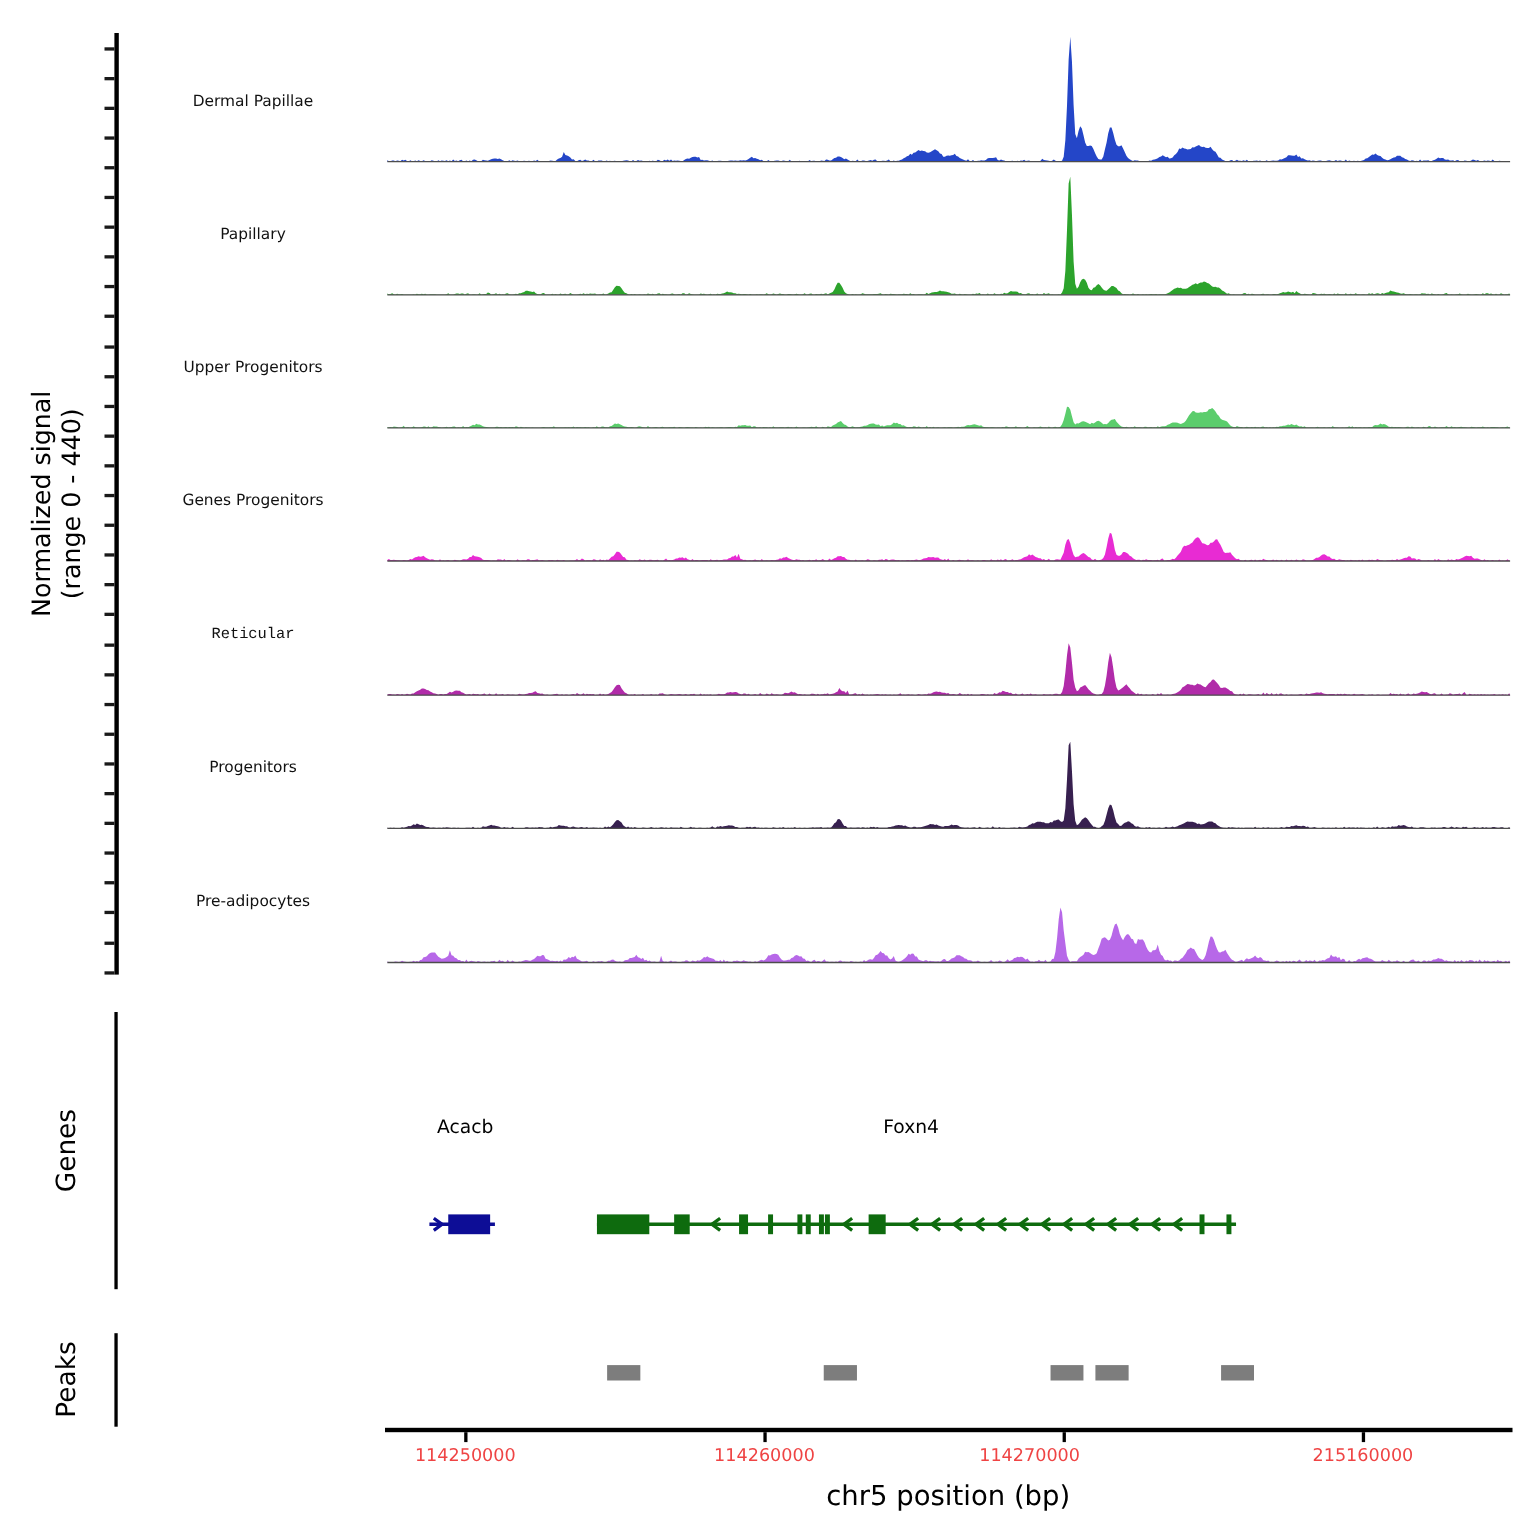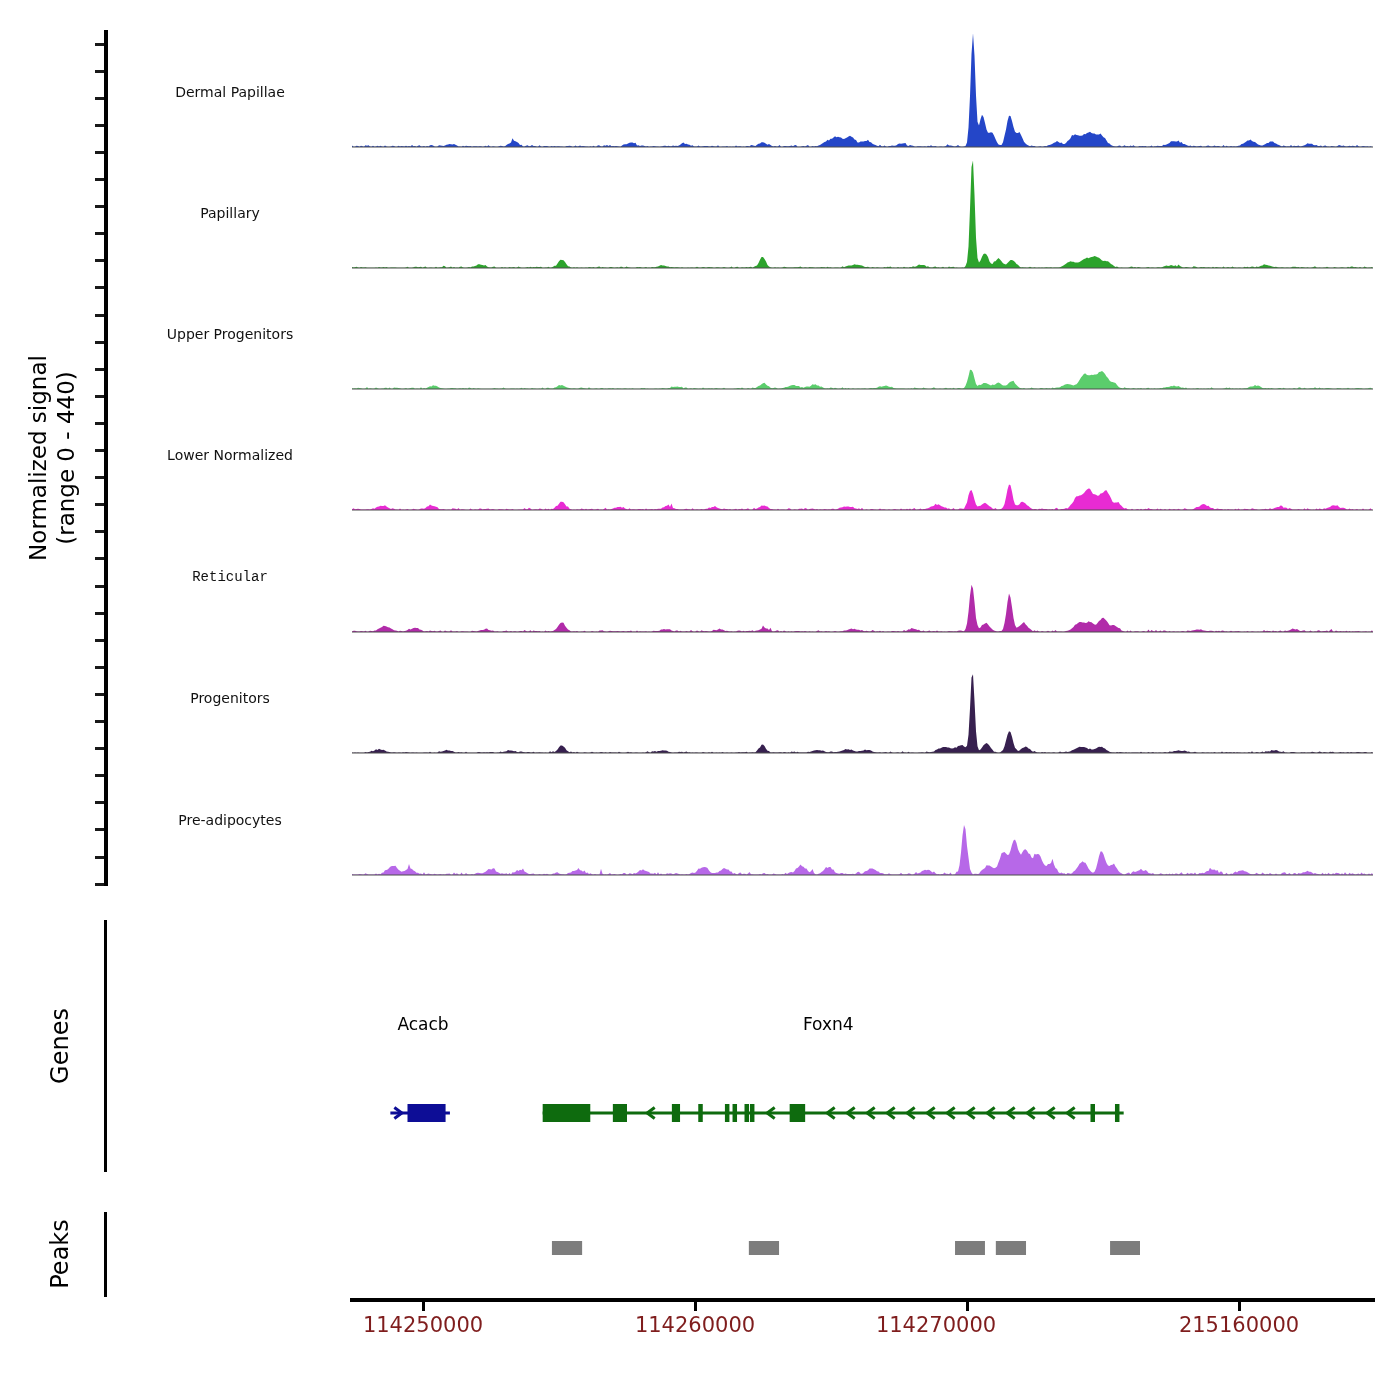--- a/index.html
+++ b/index.html
@@ -8,21 +8,21 @@
   .track-label{position:absolute;left:112px;width:236px;height:28px;text-align:center;
                font-size:14px;color:#111;line-height:28px;white-space:nowrap;}
   .rot-label{position:absolute;transform:translate(-50%,-50%) rotate(-90deg);
              text-align:center;white-space:nowrap;color:#000;}
   .ylab{font-size:23px;line-height:28px;}
   .seclab{font-size:24px;}
   .vbar{position:absolute;background:#000;}
   .ytick{position:absolute;background:#1a1a1a;width:9px;height:3px;}
   .xaxis-line{position:absolute;background:#000;}
   .xtick{position:absolute;background:#000;width:3px;height:9px;}
-  .xtick-label{position:absolute;width:170px;text-align:center;font-size:21px;color:#7f1d1d;}
+  .xtick-label{position:absolute;width:170px;text-align:center;font-size:16px;color:#ef4444;}
   .xlabel{position:absolute;width:400px;text-align:center;font-size:25px;color:#000;}
   svg{position:absolute;display:block;}
 </style>
 </head>
 <body>
 
 <div class="figure">
 
   <div class="rot-label ylab" style="left:52px;top:458px;">
     <div>Normalized signal</div>
@@ -74,21 +74,21 @@
       <div class="track-label" style="top: 199px;">Papillary</div>
       <svg width="1021" height="116" style="left: 352px; top: 154px;">
         <polygon points="0.0,114.0 0.0,112.9 1.5,113.4 3.0,113.3 4.5,112.7 6.0,113.5 7.5,113.8 9.0,113.0 10.5,113.4 12.0,113.5 13.5,113.3 15.0,113.8 16.5,113.8 18.0,113.8 19.5,113.7 21.0,113.7 22.5,113.8 24.0,113.4 25.5,113.8 27.0,113.1 28.5,113.4 30.0,113.5 31.5,113.0 33.0,113.4 34.5,113.0 36.0,113.8 37.5,113.7 39.0,113.6 40.5,113.4 42.0,113.5 43.5,113.5 45.0,113.8 46.5,113.8 48.0,113.7 49.5,113.8 51.0,113.8 52.5,113.7 54.0,113.5 55.5,112.7 57.0,113.7 58.5,113.7 60.0,113.7 61.5,113.2 63.0,112.8 64.5,112.8 66.0,113.2 67.5,112.9 69.0,112.8 70.5,113.8 72.0,113.0 73.5,112.6 75.0,113.7 76.5,113.7 78.0,113.6 79.5,113.6 81.0,113.8 82.5,113.8 84.0,112.7 85.5,113.7 87.0,113.4 88.5,113.2 90.0,113.3 91.5,111.8 93.0,112.3 94.5,113.8 96.0,113.6 97.5,113.2 99.0,112.6 100.5,113.7 102.0,113.0 103.5,113.8 105.0,113.6 106.5,113.8 108.0,112.8 109.5,112.5 111.0,113.4 112.5,113.8 114.0,113.7 115.5,113.4 117.0,113.0 118.5,113.5 120.0,112.6 121.5,112.6 123.0,111.9 124.5,111.5 126.0,110.3 127.5,110.3 129.0,110.7 130.5,111.0 132.0,111.5 133.5,111.0 135.0,112.6 136.5,113.3 138.0,113.6 139.5,113.6 141.0,112.7 142.5,112.4 144.0,113.8 145.5,113.8 147.0,113.7 148.5,113.8 150.0,113.0 151.5,113.7 153.0,113.2 154.5,113.7 156.0,113.7 157.5,112.9 159.0,113.4 160.5,113.3 162.0,113.1 163.5,113.7 165.0,113.6 166.5,112.4 168.0,113.3 169.5,113.7 171.0,113.7 172.5,113.8 174.0,113.6 175.5,113.1 177.0,113.5 178.5,112.7 180.0,113.4 181.5,113.0 183.0,113.2 184.5,112.8 186.0,113.1 187.5,113.1 189.0,112.8 190.5,113.7 192.0,113.7 193.5,113.6 195.0,113.6 196.5,112.8 198.0,113.7 199.5,113.6 201.0,112.8 202.5,111.8 204.0,111.7 205.5,109.5 207.0,107.2 208.5,105.7 210.0,105.9 211.5,106.2 213.0,108.0 214.5,110.3 216.0,112.2 217.5,112.6 219.0,113.4 220.5,113.7 222.0,113.3 223.5,113.7 225.0,113.3 226.5,113.8 228.0,113.8 229.5,113.4 231.0,113.8 232.5,113.8 234.0,113.5 235.5,113.7 237.0,112.9 238.5,113.3 240.0,113.5 241.5,113.1 243.0,113.8 244.5,113.5 246.0,112.8 247.5,112.6 249.0,113.7 250.5,113.0 252.0,113.6 253.5,113.6 255.0,113.7 256.5,113.7 258.0,113.0 259.5,112.9 261.0,113.6 262.5,113.8 264.0,113.5 265.5,113.2 267.0,113.8 268.5,112.7 270.0,112.7 271.5,113.7 273.0,113.5 274.5,112.5 276.0,113.3 277.5,113.6 279.0,113.8 280.5,113.7 282.0,113.8 283.5,113.8 285.0,112.9 286.5,113.2 288.0,113.1 289.5,113.5 291.0,113.7 292.5,113.6 294.0,113.1 295.5,113.8 297.0,113.5 298.5,113.8 300.0,113.1 301.5,113.2 303.0,113.3 304.5,112.8 306.0,112.5 307.5,111.8 309.0,111.1 310.5,111.6 312.0,111.6 313.5,111.9 315.0,112.6 316.5,112.5 318.0,113.3 319.5,113.1 321.0,113.3 322.5,113.5 324.0,113.2 325.5,113.3 327.0,113.6 328.5,113.7 330.0,113.2 331.5,113.7 333.0,113.7 334.5,113.7 336.0,113.5 337.5,113.7 339.0,113.6 340.5,113.5 342.0,113.8 343.5,113.4 345.0,112.7 346.5,113.5 348.0,113.8 349.5,113.6 351.0,112.9 352.5,113.3 354.0,113.8 355.5,113.3 357.0,112.9 358.5,113.2 360.0,113.3 361.5,113.7 363.0,113.7 364.5,113.3 366.0,113.3 367.5,113.6 369.0,113.8 370.5,113.6 372.0,113.1 373.5,113.6 375.0,113.8 376.5,113.8 378.0,113.4 379.5,112.6 381.0,113.7 382.5,113.8 384.0,113.0 385.5,112.8 387.0,113.7 388.5,113.7 390.0,113.3 391.5,113.6 393.0,113.6 394.5,113.1 396.0,113.5 397.5,113.1 399.0,112.7 400.5,113.8 402.0,112.8 403.5,112.1 405.0,111.5 406.5,109.1 408.0,105.8 409.5,103.0 411.0,103.0 412.5,105.1 414.0,107.5 415.5,111.0 417.0,112.5 418.5,113.2 420.0,113.7 421.5,113.7 423.0,113.3 424.5,113.8 426.0,113.4 427.5,113.8 429.0,113.7 430.5,113.6 432.0,112.7 433.5,113.1 435.0,113.5 436.5,113.6 438.0,113.6 439.5,113.5 441.0,113.4 442.5,113.2 444.0,113.2 445.5,113.3 447.0,113.0 448.5,112.5 450.0,113.5 451.5,113.8 453.0,113.2 454.5,113.4 456.0,113.8 457.5,113.0 459.0,113.3 460.5,113.3 462.0,113.4 463.5,113.8 465.0,113.4 466.5,113.6 468.0,113.6 469.5,113.0 471.0,113.3 472.5,113.3 474.0,113.8 475.5,112.7 477.0,113.6 478.5,113.3 480.0,113.8 481.5,113.8 483.0,113.5 484.5,113.4 486.0,113.5 487.5,113.8 489.0,113.4 490.5,112.2 492.0,113.2 493.5,112.5 495.0,111.9 496.5,111.6 498.0,111.4 499.5,111.4 501.0,111.0 502.5,110.2 504.0,110.7 505.5,110.8 507.0,111.0 508.5,111.3 510.0,111.6 511.5,112.2 513.0,113.1 514.5,113.0 516.0,112.8 517.5,113.5 519.0,113.7 520.5,113.0 522.0,113.6 523.5,113.7 525.0,113.3 526.5,113.5 528.0,113.7 529.5,113.8 531.0,113.7 532.5,113.0 534.0,113.6 535.5,112.8 537.0,113.1 538.5,112.4 540.0,113.7 541.5,113.6 543.0,113.8 544.5,113.8 546.0,112.9 547.5,113.8 549.0,113.4 550.5,113.7 552.0,112.7 553.5,113.6 555.0,113.4 556.5,113.7 558.0,113.0 559.5,113.3 561.0,112.2 562.5,112.8 564.0,112.5 565.5,111.5 567.0,110.5 568.5,111.1 570.0,111.0 571.5,111.0 573.0,111.2 574.5,112.7 576.0,112.3 577.5,113.2 579.0,113.4 580.5,113.5 582.0,112.8 583.5,112.5 585.0,113.4 586.5,113.2 588.0,113.7 589.5,113.6 591.0,112.8 592.5,113.7 594.0,113.4 595.5,113.8 597.0,112.4 598.5,113.2 600.0,113.0 601.5,112.7 603.0,113.8 604.5,113.4 606.0,113.7 607.5,113.7 609.0,113.7 610.5,113.6 612.0,113.7 613.5,111.9 615.0,108.1 616.5,92.4 618.0,55.0 619.5,12.9 621.0,6.6 622.5,41.1 624.0,83.8 625.5,103.9 627.0,108.4 628.5,106.6 630.0,102.7 631.5,100.0 633.0,99.5 634.5,100.4 636.0,103.0 637.5,107.5 639.0,109.5 640.5,109.9 642.0,107.6 643.5,107.2 645.0,105.4 646.5,104.1 648.0,105.4 649.5,107.3 651.0,109.2 652.5,110.0 654.0,110.4 655.5,108.9 657.0,107.5 658.5,106.1 660.0,106.1 661.5,106.8 663.0,107.9 664.5,110.1 666.0,110.8 667.5,112.6 669.0,113.4 670.5,113.2 672.0,113.5 673.5,113.6 675.0,113.7 676.5,113.6 678.0,112.8 679.5,113.5 681.0,113.7 682.5,113.3 684.0,113.8 685.5,113.7 687.0,113.5 688.5,113.8 690.0,113.5 691.5,113.8 693.0,113.4 694.5,113.2 696.0,113.5 697.5,113.6 699.0,113.3 700.5,113.7 702.0,113.5 703.5,113.6 705.0,113.4 706.5,113.4 708.0,113.2 709.5,112.5 711.0,111.8 712.5,110.8 714.0,109.7 715.5,108.6 717.0,108.0 718.5,107.3 720.0,107.8 721.5,107.7 723.0,108.6 724.5,108.4 726.0,108.4 727.5,108.1 729.0,106.9 730.5,106.1 732.0,104.9 733.5,104.5 735.0,103.6 736.5,104.3 738.0,103.5 739.5,102.9 741.0,102.8 742.5,102.0 744.0,102.4 745.5,103.2 747.0,103.8 748.5,105.0 750.0,106.4 751.5,106.9 753.0,106.7 754.5,107.3 756.0,107.3 757.5,108.6 759.0,110.1 760.5,110.7 762.0,112.0 763.5,113.1 765.0,112.6 766.5,113.6 768.0,113.7 769.5,113.5 771.0,113.8 772.5,113.7 774.0,113.8 775.5,113.8 777.0,113.5 778.5,112.7 780.0,112.4 781.5,113.4 783.0,113.1 784.5,113.8 786.0,113.1 787.5,113.2 789.0,113.7 790.5,113.8 792.0,113.7 793.5,113.8 795.0,113.2 796.5,113.0 798.0,113.7 799.5,113.6 801.0,113.5 802.5,113.8 804.0,113.8 805.5,113.2 807.0,113.2 808.5,113.5 810.0,113.2 811.5,112.6 813.0,112.1 814.5,111.5 816.0,112.0 817.5,111.7 819.0,111.1 820.5,111.4 822.0,111.9 823.5,111.2 825.0,112.6 826.5,110.6 828.0,111.9 829.5,112.7 831.0,113.5 832.5,113.5 834.0,113.1 835.5,113.3 837.0,113.5 838.5,113.7 840.0,113.8 841.5,112.3 843.0,112.6 844.5,113.0 846.0,113.8 847.5,113.5 849.0,113.0 850.5,113.2 852.0,113.1 853.5,113.6 855.0,113.6 856.5,113.2 858.0,113.5 859.5,113.8 861.0,112.8 862.5,113.7 864.0,112.9 865.5,113.3 867.0,113.4 868.5,113.6 870.0,113.8 871.5,112.5 873.0,113.8 874.5,113.5 876.0,113.0 877.5,113.5 879.0,113.5 880.5,112.6 882.0,113.6 883.5,113.6 885.0,113.8 886.5,113.4 888.0,113.4 889.5,113.7 891.0,113.8 892.5,112.7 894.0,113.2 895.5,112.7 897.0,113.5 898.5,113.0 900.0,112.6 901.5,112.8 903.0,113.5 904.5,112.4 906.0,113.1 907.5,112.4 909.0,111.8 910.5,111.6 912.0,110.2 913.5,110.8 915.0,111.1 916.5,111.4 918.0,111.8 919.5,112.2 921.0,112.8 922.5,113.0 924.0,112.7 925.5,113.2 927.0,113.5 928.5,113.6 930.0,113.3 931.5,113.5 933.0,113.7 934.5,113.4 936.0,113.4 937.5,113.7 939.0,113.4 940.5,112.7 942.0,112.8 943.5,112.8 945.0,113.3 946.5,113.1 948.0,113.7 949.5,112.9 951.0,113.2 952.5,113.4 954.0,113.7 955.5,113.3 957.0,113.7 958.5,113.8 960.0,113.5 961.5,112.9 963.0,112.3 964.5,113.5 966.0,113.7 967.5,113.6 969.0,113.8 970.5,113.7 972.0,113.5 973.5,113.5 975.0,112.8 976.5,113.6 978.0,113.8 979.5,113.8 981.0,113.7 982.5,113.1 984.0,113.6 985.5,113.8 987.0,113.7 988.5,113.4 990.0,113.3 991.5,113.4 993.0,113.7 994.5,113.7 996.0,112.7 997.5,113.5 999.0,112.6 1000.5,112.5 1002.0,113.3 1003.5,112.9 1005.0,113.5 1006.5,113.8 1008.0,113.1 1009.5,113.8 1011.0,113.8 1012.5,112.5 1014.0,113.2 1015.5,113.8 1017.0,113.6 1018.5,113.5 1020.0,112.9 1021.0,114.0" fill="#2CA32C" stroke="none"></polygon>
         <line x1="0" y1="114" x2="1021" y2="114" stroke="#4d4d4d" stroke-width="1.2"></line>
       </svg>
       <div class="track-label" style="top: 320px;">Upper Progenitors</div>
       <svg width="1021" height="116" style="left: 352px; top: 275px;">
         <polygon points="0.0,114.0 0.0,113.3 1.5,113.6 3.0,113.2 4.5,113.6 6.0,112.7 7.5,113.0 9.0,113.2 10.5,113.8 12.0,113.7 13.5,113.5 15.0,112.1 16.5,113.8 18.0,113.3 19.5,113.4 21.0,113.8 22.5,113.6 24.0,112.6 25.5,113.3 27.0,113.7 28.5,113.7 30.0,113.6 31.5,113.5 33.0,112.8 34.5,112.8 36.0,113.7 37.5,112.6 39.0,113.8 40.5,113.7 42.0,112.6 43.5,112.8 45.0,112.7 46.5,113.1 48.0,113.3 49.5,113.8 51.0,113.7 52.5,113.5 54.0,112.9 55.5,113.7 57.0,113.5 58.5,113.1 60.0,112.7 61.5,112.8 63.0,113.8 64.5,113.5 66.0,113.6 67.5,113.7 69.0,112.3 70.5,113.7 72.0,113.1 73.5,113.5 75.0,112.8 76.5,112.1 78.0,111.2 79.5,111.6 81.0,110.2 82.5,110.8 84.0,110.8 85.5,111.6 87.0,112.5 88.5,113.0 90.0,113.2 91.5,113.5 93.0,113.7 94.5,113.7 96.0,113.6 97.5,113.6 99.0,113.0 100.5,113.0 102.0,113.3 103.5,113.2 105.0,113.7 106.5,113.5 108.0,113.2 109.5,113.6 111.0,113.1 112.5,113.5 114.0,113.2 115.5,113.7 117.0,112.6 118.5,113.0 120.0,113.8 121.5,113.0 123.0,113.5 124.5,113.8 126.0,113.3 127.5,113.6 129.0,113.7 130.5,113.8 132.0,113.7 133.5,113.8 135.0,113.8 136.5,113.8 138.0,113.8 139.5,113.8 141.0,113.5 142.5,113.1 144.0,113.6 145.5,113.6 147.0,113.7 148.5,113.5 150.0,113.5 151.5,112.6 153.0,113.6 154.5,113.7 156.0,113.7 157.5,113.7 159.0,113.6 160.5,113.6 162.0,113.4 163.5,113.7 165.0,113.4 166.5,113.7 168.0,113.4 169.5,112.8 171.0,113.8 172.5,113.1 174.0,113.4 175.5,113.4 177.0,113.7 178.5,113.7 180.0,113.1 181.5,113.6 183.0,113.5 184.5,113.8 186.0,113.8 187.5,113.4 189.0,113.7 190.5,112.4 192.0,113.7 193.5,113.8 195.0,112.7 196.5,112.7 198.0,113.5 199.5,113.5 201.0,113.6 202.5,112.4 204.0,112.3 205.5,111.2 207.0,109.9 208.5,110.5 210.0,110.0 211.5,110.7 213.0,111.4 214.5,112.2 216.0,112.8 217.5,113.0 219.0,113.4 220.5,113.5 222.0,113.2 223.5,113.5 225.0,113.8 226.5,113.6 228.0,112.8 229.5,112.4 231.0,113.0 232.5,113.3 234.0,113.6 235.5,113.8 237.0,112.3 238.5,113.4 240.0,113.8 241.5,113.7 243.0,113.4 244.5,113.2 246.0,113.7 247.5,113.8 249.0,113.1 250.5,113.0 252.0,113.7 253.5,113.6 255.0,113.7 256.5,113.3 258.0,113.3 259.5,113.4 261.0,113.0 262.5,113.8 264.0,113.8 265.5,113.2 267.0,113.4 268.5,113.6 270.0,113.8 271.5,113.4 273.0,113.2 274.5,113.4 276.0,113.7 277.5,113.6 279.0,113.8 280.5,113.2 282.0,113.7 283.5,113.8 285.0,113.7 286.5,113.8 288.0,113.7 289.5,112.9 291.0,113.3 292.5,113.0 294.0,113.8 295.5,113.4 297.0,113.7 298.5,113.8 300.0,113.7 301.5,113.7 303.0,113.5 304.5,113.5 306.0,113.8 307.5,113.6 309.0,113.4 310.5,113.1 312.0,113.2 313.5,113.4 315.0,113.6 316.5,113.0 318.0,113.1 319.5,111.5 321.0,112.0 322.5,111.7 324.0,111.7 325.5,111.4 327.0,112.1 328.5,112.1 330.0,111.8 331.5,113.4 333.0,112.5 334.5,112.5 336.0,113.7 337.5,113.6 339.0,113.3 340.5,113.8 342.0,113.1 343.5,113.3 345.0,113.5 346.5,113.8 348.0,113.4 349.5,113.8 351.0,112.4 352.5,113.6 354.0,113.6 355.5,113.6 357.0,113.3 358.5,113.5 360.0,113.3 361.5,113.8 363.0,113.3 364.5,113.0 366.0,113.6 367.5,113.4 369.0,113.8 370.5,113.6 372.0,112.7 373.5,113.7 375.0,113.8 376.5,113.8 378.0,113.7 379.5,113.7 381.0,113.8 382.5,113.6 384.0,113.5 385.5,112.9 387.0,113.1 388.5,113.5 390.0,112.4 391.5,113.6 393.0,113.8 394.5,113.8 396.0,112.9 397.5,113.6 399.0,113.8 400.5,112.6 402.0,113.0 403.5,113.1 405.0,111.9 406.5,111.1 408.0,110.4 409.5,109.2 411.0,108.3 412.5,107.8 414.0,109.5 415.5,110.8 417.0,111.3 418.5,112.8 420.0,113.3 421.5,113.1 423.0,112.5 424.5,113.1 426.0,113.7 427.5,113.4 429.0,113.5 430.5,112.9 432.0,112.8 433.5,112.0 435.0,112.1 436.5,111.6 438.0,110.7 439.5,110.3 441.0,110.1 442.5,110.1 444.0,110.9 445.5,111.1 447.0,110.9 448.5,112.4 450.0,111.9 451.5,112.8 453.0,112.0 454.5,111.5 456.0,111.5 457.5,111.7 459.0,110.7 460.5,109.2 462.0,109.8 463.5,109.3 465.0,110.5 466.5,110.5 468.0,111.8 469.5,111.6 471.0,112.5 472.5,113.2 474.0,113.4 475.5,113.2 477.0,113.4 478.5,112.6 480.0,112.8 481.5,113.5 483.0,112.8 484.5,113.2 486.0,113.8 487.5,113.5 489.0,113.6 490.5,112.3 492.0,113.8 493.5,113.1 495.0,113.8 496.5,113.0 498.0,113.8 499.5,113.7 501.0,113.3 502.5,113.8 504.0,113.8 505.5,113.6 507.0,113.4 508.5,113.8 510.0,113.4 511.5,113.4 513.0,113.3 514.5,113.8 516.0,113.7 517.5,113.3 519.0,112.9 520.5,113.3 522.0,113.0 523.5,112.9 525.0,112.8 526.5,111.8 528.0,111.3 529.5,111.7 531.0,111.3 532.5,110.9 534.0,110.6 535.5,111.1 537.0,111.7 538.5,112.0 540.0,111.7 541.5,113.0 543.0,113.2 544.5,113.4 546.0,113.5 547.5,113.6 549.0,113.5 550.5,113.4 552.0,113.6 553.5,113.8 555.0,113.7 556.5,113.6 558.0,113.8 559.5,113.2 561.0,113.7 562.5,112.5 564.0,113.0 565.5,113.3 567.0,113.6 568.5,113.5 570.0,113.4 571.5,112.6 573.0,113.3 574.5,113.5 576.0,113.7 577.5,113.8 579.0,113.8 580.5,113.1 582.0,112.3 583.5,113.4 585.0,113.8 586.5,113.8 588.0,113.4 589.5,113.7 591.0,113.7 592.5,113.2 594.0,112.8 595.5,113.5 597.0,113.6 598.5,113.3 600.0,113.8 601.5,112.8 603.0,113.7 604.5,113.8 606.0,113.1 607.5,113.0 609.0,113.6 610.5,113.4 612.0,112.9 613.5,110.7 615.0,106.8 616.5,101.2 618.0,94.8 619.5,94.9 621.0,97.6 622.5,103.5 624.0,108.9 625.5,110.9 627.0,109.7 628.5,109.9 630.0,109.2 631.5,108.1 633.0,108.0 634.5,108.3 636.0,109.0 637.5,109.8 639.0,110.6 640.5,109.4 642.0,109.9 643.5,109.2 645.0,108.0 646.5,107.5 648.0,108.2 649.5,109.4 651.0,110.6 652.5,110.5 654.0,110.6 655.5,109.6 657.0,107.7 658.5,106.7 660.0,106.3 661.5,105.8 663.0,108.4 664.5,110.1 666.0,111.5 667.5,112.8 669.0,113.2 670.5,113.5 672.0,112.9 673.5,113.7 675.0,113.8 676.5,113.5 678.0,113.6 679.5,112.6 681.0,113.3 682.5,113.4 684.0,113.4 685.5,113.7 687.0,113.8 688.5,112.9 690.0,113.0 691.5,113.6 693.0,113.4 694.5,113.1 696.0,113.6 697.5,113.3 699.0,113.7 700.5,112.6 702.0,113.3 703.5,112.8 705.0,112.5 706.5,112.6 708.0,112.2 709.5,111.1 711.0,110.7 712.5,109.8 714.0,109.2 715.5,109.1 717.0,109.2 718.5,109.4 720.0,109.9 721.5,110.5 723.0,109.8 724.5,109.2 726.0,107.4 727.5,104.9 729.0,102.5 730.5,100.7 732.0,98.8 733.5,98.6 735.0,99.9 736.5,100.2 738.0,100.3 739.5,99.7 741.0,99.9 742.5,99.5 744.0,99.5 745.5,99.1 747.0,97.0 748.5,96.8 750.0,96.0 751.5,97.2 753.0,99.0 754.5,101.5 756.0,103.0 757.5,105.5 759.0,106.7 760.5,107.1 762.0,107.6 763.5,108.1 765.0,110.1 766.5,111.8 768.0,112.7 769.5,113.1 771.0,113.5 772.5,112.3 774.0,113.0 775.5,113.2 777.0,113.2 778.5,113.8 780.0,113.4 781.5,112.9 783.0,113.5 784.5,113.7 786.0,113.2 787.5,113.6 789.0,112.9 790.5,113.7 792.0,113.5 793.5,113.8 795.0,113.0 796.5,112.8 798.0,113.7 799.5,113.4 801.0,113.8 802.5,113.3 804.0,113.8 805.5,113.5 807.0,113.6 808.5,113.0 810.0,113.2 811.5,112.6 813.0,112.5 814.5,112.1 816.0,112.0 817.5,111.7 819.0,110.9 820.5,111.3 822.0,110.4 823.5,111.2 825.0,111.6 826.5,111.0 828.0,112.1 829.5,112.8 831.0,112.6 832.5,113.2 834.0,112.4 835.5,113.7 837.0,113.6 838.5,113.7 840.0,113.7 841.5,113.6 843.0,113.8 844.5,113.3 846.0,112.9 847.5,113.7 849.0,113.6 850.5,113.7 852.0,113.4 853.5,113.8 855.0,113.6 856.5,113.3 858.0,113.8 859.5,112.3 861.0,113.5 862.5,113.7 864.0,113.7 865.5,113.8 867.0,113.8 868.5,113.7 870.0,113.8 871.5,113.6 873.0,113.3 874.5,112.6 876.0,113.3 877.5,112.6 879.0,113.8 880.5,113.2 882.0,113.7 883.5,113.5 885.0,113.5 886.5,113.8 888.0,113.3 889.5,113.7 891.0,113.6 892.5,113.2 894.0,113.3 895.5,113.1 897.0,111.9 898.5,111.4 900.0,111.5 901.5,111.2 903.0,110.0 904.5,111.0 906.0,110.5 907.5,110.9 909.0,111.9 910.5,112.9 912.0,113.2 913.5,113.0 915.0,113.4 916.5,113.1 918.0,113.5 919.5,113.1 921.0,113.5 922.5,113.7 924.0,113.8 925.5,113.6 927.0,112.9 928.5,112.9 930.0,113.8 931.5,112.7 933.0,113.4 934.5,113.8 936.0,113.7 937.5,113.5 939.0,113.8 940.5,113.8 942.0,113.0 943.5,113.5 945.0,113.8 946.5,112.6 948.0,112.2 949.5,113.6 951.0,113.6 952.5,112.8 954.0,113.5 955.5,113.8 957.0,113.6 958.5,113.3 960.0,113.3 961.5,113.3 963.0,112.3 964.5,113.3 966.0,113.6 967.5,112.6 969.0,113.5 970.5,113.2 972.0,113.7 973.5,113.3 975.0,113.1 976.5,112.9 978.0,113.3 979.5,113.4 981.0,113.7 982.5,113.8 984.0,113.8 985.5,112.9 987.0,113.2 988.5,113.3 990.0,113.8 991.5,113.5 993.0,113.5 994.5,113.4 996.0,112.8 997.5,113.4 999.0,113.8 1000.5,113.4 1002.0,113.8 1003.5,113.2 1005.0,113.1 1006.5,113.1 1008.0,113.3 1009.5,113.3 1011.0,113.8 1012.5,113.7 1014.0,113.5 1015.5,113.6 1017.0,113.1 1018.5,112.7 1020.0,113.6 1021.0,114.0" fill="#5BCD6C" stroke="none"></polygon>
         <line x1="0" y1="114" x2="1021" y2="114" stroke="#4d4d4d" stroke-width="1.2"></line>
       </svg>
-      <div class="track-label" style="top: 441px;">Lower Normalized</div>
+      <div class="track-label" style="top: 441px;">Genes Progenitors</div>
       <svg width="1021" height="116" style="left: 352px; top: 396px;">
         <polygon points="0.0,114.0 0.0,113.2 1.5,112.2 3.0,113.2 4.5,113.0 6.0,112.8 7.5,113.1 9.0,113.4 10.5,113.4 12.0,113.6 13.5,113.6 15.0,113.2 16.5,113.3 18.0,113.6 19.5,113.1 21.0,112.2 22.5,112.7 24.0,111.5 25.5,110.7 27.0,110.4 28.5,109.7 30.0,110.1 31.5,109.9 33.0,109.2 34.5,110.6 36.0,111.6 37.5,112.2 39.0,112.9 40.5,112.3 42.0,112.7 43.5,113.5 45.0,113.5 46.5,113.7 48.0,112.4 49.5,113.7 51.0,113.4 52.5,113.8 54.0,113.4 55.5,113.1 57.0,113.7 58.5,113.7 60.0,113.6 61.5,112.8 63.0,113.3 64.5,113.5 66.0,113.7 67.5,113.2 69.0,112.5 70.5,112.4 72.0,112.7 73.5,111.9 75.0,110.4 76.5,110.3 78.0,108.6 79.5,109.6 81.0,109.9 82.5,110.2 84.0,110.7 85.5,111.3 87.0,112.9 88.5,113.2 90.0,113.2 91.5,113.1 93.0,113.4 94.5,113.8 96.0,113.6 97.5,113.5 99.0,113.7 100.5,112.3 102.0,112.6 103.5,112.7 105.0,113.5 106.5,112.1 108.0,113.7 109.5,113.2 111.0,113.2 112.5,113.5 114.0,113.7 115.5,113.7 117.0,113.8 118.5,112.4 120.0,113.5 121.5,113.8 123.0,113.3 124.5,113.4 126.0,113.6 127.5,112.4 129.0,112.5 130.5,113.5 132.0,113.1 133.5,113.1 135.0,112.8 136.5,112.4 138.0,113.5 139.5,113.3 141.0,113.1 142.5,113.5 144.0,113.7 145.5,113.7 147.0,113.0 148.5,113.3 150.0,113.2 151.5,113.6 153.0,113.7 154.5,112.8 156.0,113.3 157.5,113.5 159.0,113.6 160.5,113.1 162.0,113.7 163.5,113.7 165.0,113.8 166.5,113.6 168.0,113.6 169.5,113.5 171.0,113.4 172.5,112.1 174.0,113.3 175.5,113.2 177.0,111.8 178.5,112.5 180.0,113.7 181.5,113.4 183.0,113.3 184.5,113.3 186.0,113.6 187.5,112.5 189.0,112.7 190.5,113.6 192.0,113.7 193.5,112.5 195.0,113.4 196.5,112.8 198.0,113.7 199.5,112.7 201.0,113.1 202.5,111.8 204.0,110.1 205.5,109.7 207.0,107.8 208.5,105.7 210.0,105.7 211.5,106.2 213.0,108.3 214.5,110.4 216.0,110.5 217.5,112.8 219.0,113.2 220.5,113.7 222.0,113.6 223.5,113.7 225.0,113.3 226.5,113.6 228.0,113.5 229.5,112.4 231.0,113.1 232.5,113.4 234.0,112.7 235.5,113.6 237.0,113.3 238.5,112.9 240.0,112.8 241.5,113.4 243.0,113.4 244.5,113.2 246.0,112.8 247.5,113.7 249.0,113.5 250.5,113.7 252.0,112.9 253.5,111.7 255.0,113.4 256.5,113.2 258.0,113.4 259.5,113.1 261.0,112.6 262.5,111.8 264.0,111.7 265.5,110.9 267.0,111.1 268.5,110.7 270.0,111.7 271.5,110.9 273.0,112.4 274.5,112.9 276.0,113.5 277.5,112.2 279.0,113.5 280.5,113.2 282.0,113.2 283.5,113.6 285.0,113.4 286.5,113.1 288.0,113.1 289.5,113.2 291.0,113.0 292.5,113.8 294.0,112.5 295.5,113.4 297.0,113.3 298.5,113.2 300.0,112.9 301.5,113.6 303.0,113.0 304.5,113.2 306.0,112.7 307.5,112.7 309.0,112.7 310.5,111.5 312.0,111.3 313.5,109.9 315.0,109.8 316.5,108.6 318.0,110.9 319.5,107.4 321.0,111.9 322.5,112.3 324.0,113.1 325.5,112.9 327.0,113.6 328.5,113.6 330.0,113.4 331.5,113.5 333.0,113.1 334.5,112.7 336.0,113.3 337.5,113.3 339.0,113.7 340.5,112.2 342.0,113.6 343.5,113.6 345.0,113.3 346.5,113.6 348.0,113.5 349.5,113.1 351.0,113.4 352.5,113.3 354.0,112.8 355.5,112.7 357.0,111.5 358.5,112.0 360.0,110.9 361.5,110.9 363.0,110.1 364.5,111.3 366.0,111.9 367.5,112.6 369.0,113.0 370.5,113.2 372.0,112.5 373.5,112.9 375.0,112.9 376.5,113.6 378.0,113.1 379.5,113.7 381.0,113.6 382.5,113.3 384.0,112.8 385.5,113.7 387.0,113.1 388.5,113.3 390.0,112.5 391.5,113.6 393.0,113.3 394.5,113.0 396.0,112.2 397.5,113.4 399.0,113.7 400.5,113.6 402.0,111.8 403.5,113.1 405.0,112.5 406.5,111.6 408.0,111.1 409.5,109.6 411.0,109.7 412.5,109.5 414.0,110.3 415.5,110.4 417.0,111.9 418.5,112.9 420.0,112.9 421.5,113.5 423.0,113.6 424.5,113.7 426.0,112.7 427.5,113.7 429.0,113.6 430.5,113.5 432.0,113.4 433.5,113.7 435.0,113.6 436.5,112.3 438.0,112.6 439.5,113.7 441.0,113.7 442.5,113.3 444.0,113.6 445.5,113.7 447.0,112.8 448.5,112.8 450.0,112.5 451.5,113.6 453.0,112.1 454.5,112.5 456.0,113.7 457.5,112.9 459.0,112.7 460.5,112.6 462.0,113.1 463.5,113.4 465.0,113.1 466.5,113.8 468.0,113.3 469.5,113.5 471.0,113.5 472.5,113.0 474.0,113.2 475.5,113.6 477.0,113.2 478.5,113.4 480.0,112.8 481.5,112.7 483.0,113.4 484.5,113.2 486.0,112.7 487.5,111.7 489.0,111.6 490.5,111.2 492.0,110.4 493.5,110.7 495.0,110.5 496.5,110.4 498.0,111.0 499.5,110.9 501.0,110.8 502.5,112.2 504.0,112.6 505.5,113.0 507.0,112.2 508.5,113.5 510.0,111.8 511.5,113.7 513.0,113.7 514.5,113.2 516.0,113.7 517.5,113.7 519.0,113.0 520.5,112.9 522.0,113.4 523.5,113.4 525.0,113.7 526.5,113.6 528.0,112.5 529.5,113.6 531.0,113.3 532.5,113.3 534.0,113.7 535.5,113.7 537.0,113.3 538.5,113.7 540.0,113.7 541.5,113.2 543.0,113.1 544.5,113.6 546.0,113.6 547.5,113.8 549.0,112.5 550.5,113.4 552.0,113.3 553.5,113.6 555.0,112.7 556.5,113.4 558.0,112.4 559.5,113.7 561.0,112.7 562.5,112.1 564.0,113.7 565.5,113.6 567.0,113.2 568.5,112.4 570.0,113.5 571.5,113.1 573.0,113.0 574.5,112.6 576.0,112.3 577.5,111.4 579.0,110.6 580.5,110.2 582.0,109.7 583.5,107.8 585.0,108.9 586.5,108.2 588.0,109.3 589.5,110.3 591.0,110.8 592.5,111.5 594.0,111.4 595.5,112.8 597.0,112.2 598.5,113.4 600.0,113.2 601.5,111.9 603.0,113.5 604.5,113.6 606.0,113.6 607.5,112.6 609.0,112.4 610.5,112.7 612.0,112.8 613.5,109.6 615.0,106.6 616.5,99.3 618.0,95.0 619.5,94.1 621.0,97.9 622.5,103.7 624.0,108.5 625.5,110.5 627.0,110.1 628.5,109.8 630.0,108.5 631.5,107.5 633.0,106.8 634.5,107.7 636.0,109.1 637.5,110.3 639.0,110.9 640.5,112.6 642.0,113.1 643.5,112.0 645.0,113.4 646.5,113.6 648.0,113.2 649.5,112.7 651.0,111.3 652.5,108.0 654.0,101.2 655.5,93.5 657.0,88.4 658.5,89.2 660.0,95.7 661.5,103.8 663.0,108.4 664.5,109.2 666.0,109.3 667.5,108.2 669.0,105.9 670.5,105.8 672.0,106.6 673.5,107.5 675.0,109.3 676.5,109.9 678.0,111.6 679.5,112.5 681.0,113.2 682.5,112.9 684.0,112.9 685.5,113.7 687.0,112.8 688.5,113.1 690.0,112.5 691.5,113.0 693.0,113.1 694.5,113.1 696.0,113.6 697.5,113.3 699.0,113.4 700.5,112.9 702.0,113.7 703.5,112.2 705.0,111.8 706.5,113.7 708.0,113.6 709.5,113.0 711.0,113.0 712.5,112.8 714.0,112.0 715.5,112.4 717.0,111.0 718.5,109.1 720.0,107.5 721.5,105.6 723.0,101.9 724.5,100.2 726.0,100.3 727.5,99.6 729.0,99.3 730.5,98.2 732.0,97.1 733.5,94.9 735.0,93.4 736.5,92.5 738.0,92.8 739.5,95.4 741.0,97.9 742.5,98.2 744.0,98.7 745.5,99.7 747.0,99.4 748.5,97.5 750.0,97.3 751.5,96.2 753.0,94.4 754.5,94.3 756.0,97.0 757.5,99.2 759.0,102.3 760.5,105.8 762.0,106.7 763.5,106.5 765.0,106.5 766.5,106.1 768.0,108.4 769.5,109.8 771.0,111.5 772.5,112.5 774.0,111.9 775.5,113.3 777.0,113.5 778.5,113.7 780.0,112.8 781.5,113.7 783.0,113.7 784.5,113.2 786.0,112.9 787.5,113.8 789.0,112.7 790.5,113.7 792.0,113.3 793.5,112.8 795.0,113.3 796.5,112.0 798.0,112.9 799.5,113.1 801.0,113.5 802.5,113.6 804.0,113.4 805.5,112.6 807.0,113.7 808.5,112.8 810.0,113.5 811.5,113.7 813.0,112.9 814.5,113.8 816.0,113.7 817.5,112.7 819.0,113.5 820.5,113.6 822.0,112.9 823.5,113.6 825.0,113.5 826.5,112.7 828.0,113.4 829.5,113.7 831.0,113.6 832.5,112.3 834.0,112.8 835.5,113.6 837.0,113.5 838.5,113.5 840.0,113.4 841.5,113.0 843.0,112.1 844.5,111.0 846.0,111.1 847.5,110.4 849.0,109.1 850.5,108.2 852.0,107.9 853.5,108.8 855.0,110.0 856.5,109.8 858.0,111.4 859.5,112.1 861.0,112.0 862.5,113.2 864.0,113.1 865.5,112.5 867.0,112.9 868.5,113.1 870.0,113.0 871.5,113.8 873.0,113.3 874.5,113.7 876.0,112.9 877.5,113.4 879.0,113.6 880.5,113.4 882.0,113.7 883.5,112.8 885.0,113.8 886.5,112.6 888.0,113.8 889.5,113.6 891.0,113.5 892.5,112.8 894.0,113.0 895.5,112.9 897.0,113.4 898.5,113.6 900.0,112.2 901.5,112.8 903.0,113.3 904.5,113.3 906.0,113.7 907.5,113.7 909.0,113.4 910.5,113.3 912.0,113.3 913.5,112.8 915.0,113.2 916.5,113.3 918.0,112.2 919.5,113.1 921.0,112.7 922.5,112.1 924.0,111.5 925.5,111.0 927.0,111.1 928.5,109.6 930.0,109.8 931.5,111.8 933.0,111.6 934.5,111.8 936.0,113.0 937.5,112.1 939.0,112.7 940.5,113.6 942.0,113.5 943.5,113.5 945.0,113.5 946.5,113.1 948.0,113.5 949.5,113.6 951.0,113.8 952.5,112.2 954.0,113.8 955.5,112.2 957.0,113.2 958.5,113.6 960.0,113.7 961.5,113.5 963.0,113.7 964.5,112.5 966.0,113.4 967.5,112.6 969.0,113.0 970.5,113.4 972.0,112.2 973.5,112.7 975.0,112.1 976.5,111.5 978.0,110.9 979.5,109.8 981.0,109.2 982.5,109.5 984.0,109.7 985.5,109.3 987.0,111.1 988.5,111.9 990.0,111.8 991.5,111.8 993.0,112.3 994.5,113.2 996.0,113.6 997.5,112.5 999.0,113.6 1000.5,113.1 1002.0,113.7 1003.5,113.6 1005.0,113.1 1006.5,113.7 1008.0,113.5 1009.5,113.7 1011.0,112.6 1012.5,113.7 1014.0,113.5 1015.5,113.8 1017.0,113.5 1018.5,112.3 1020.0,113.7 1021.0,114.0" fill="#E82BD3" stroke="none"></polygon>
         <line x1="0" y1="114" x2="1021" y2="114" stroke="#4d4d4d" stroke-width="1.2"></line>
       </svg>
       <div class="track-label" style="top: 563px; font-family: Liberation Mono, monospace;">Reticular</div>
       <svg width="1021" height="116" style="left: 352px; top: 518px;">
         <polygon points="0.0,114.0 0.0,113.5 1.5,112.8 3.0,112.8 4.5,113.3 6.0,113.4 7.5,113.5 9.0,112.9 10.5,113.2 12.0,113.6 13.5,112.8 15.0,113.7 16.5,113.4 18.0,112.7 19.5,113.1 21.0,113.3 22.5,112.4 24.0,112.4 25.5,111.3 27.0,110.4 28.5,109.8 30.0,109.1 31.5,107.8 33.0,107.9 34.5,108.4 36.0,109.3 37.5,109.6 39.0,110.6 40.5,111.3 42.0,112.3 43.5,112.4 45.0,112.8 46.5,113.5 48.0,112.8 49.5,112.9 51.0,113.4 52.5,112.9 54.0,112.8 55.5,112.1 57.0,110.8 58.5,111.5 60.0,110.8 61.5,110.0 63.0,109.7 64.5,109.9 66.0,109.9 67.5,111.4 69.0,111.8 70.5,112.6 72.0,113.4 73.5,113.2 75.0,112.9 76.5,113.5 78.0,112.6 79.5,113.0 81.0,113.2 82.5,112.8 84.0,113.5 85.5,113.4 87.0,112.9 88.5,112.4 90.0,113.7 91.5,113.7 93.0,112.5 94.5,113.3 96.0,113.5 97.5,113.5 99.0,112.3 100.5,113.5 102.0,113.4 103.5,113.4 105.0,113.0 106.5,113.8 108.0,113.7 109.5,113.2 111.0,113.3 112.5,113.6 114.0,113.4 115.5,113.6 117.0,113.8 118.5,113.7 120.0,112.7 121.5,113.1 123.0,113.3 124.5,113.4 126.0,113.0 127.5,112.6 129.0,112.0 130.5,112.1 132.0,111.7 133.5,110.8 135.0,110.5 136.5,112.0 138.0,112.3 139.5,112.7 141.0,112.5 142.5,113.4 144.0,113.6 145.5,113.3 147.0,113.8 148.5,113.8 150.0,113.7 151.5,113.1 153.0,112.9 154.5,112.6 156.0,113.6 157.5,113.5 159.0,113.1 160.5,113.8 162.0,113.3 163.5,113.3 165.0,113.8 166.5,113.6 168.0,113.1 169.5,113.0 171.0,113.5 172.5,112.1 174.0,112.9 175.5,113.6 177.0,113.2 178.5,112.3 180.0,113.7 181.5,112.6 183.0,113.1 184.5,112.9 186.0,113.2 187.5,112.9 189.0,113.8 190.5,113.6 192.0,113.7 193.5,112.5 195.0,113.5 196.5,113.0 198.0,113.6 199.5,113.3 201.0,113.0 202.5,112.1 204.0,111.1 205.5,109.1 207.0,106.7 208.5,105.0 210.0,104.5 211.5,104.8 213.0,107.7 214.5,109.7 216.0,111.5 217.5,112.3 219.0,113.4 220.5,113.6 222.0,113.3 223.5,113.6 225.0,113.0 226.5,113.8 228.0,113.7 229.5,113.5 231.0,113.6 232.5,112.8 234.0,113.8 235.5,113.7 237.0,113.7 238.5,113.7 240.0,113.0 241.5,113.6 243.0,113.7 244.5,113.4 246.0,113.8 247.5,112.5 249.0,112.4 250.5,112.3 252.0,113.2 253.5,113.6 255.0,113.8 256.5,113.3 258.0,112.8 259.5,113.1 261.0,113.3 262.5,113.3 264.0,113.2 265.5,112.9 267.0,113.2 268.5,113.6 270.0,113.3 271.5,112.9 273.0,113.6 274.5,113.5 276.0,113.0 277.5,113.2 279.0,112.6 280.5,113.7 282.0,113.6 283.5,113.7 285.0,112.5 286.5,113.8 288.0,113.2 289.5,113.6 291.0,113.4 292.5,113.6 294.0,113.2 295.5,113.8 297.0,113.6 298.5,113.7 300.0,113.4 301.5,112.7 303.0,113.1 304.5,113.1 306.0,113.1 307.5,112.7 309.0,111.6 310.5,111.6 312.0,111.1 313.5,111.6 315.0,111.3 316.5,111.2 318.0,111.3 319.5,112.4 321.0,113.0 322.5,113.4 324.0,112.4 325.5,112.5 327.0,113.4 328.5,112.7 330.0,113.6 331.5,113.6 333.0,113.4 334.5,112.9 336.0,113.5 337.5,113.6 339.0,111.9 340.5,113.2 342.0,113.7 343.5,113.5 345.0,112.4 346.5,113.2 348.0,113.7 349.5,112.3 351.0,113.1 352.5,113.3 354.0,113.1 355.5,113.3 357.0,113.6 358.5,113.6 360.0,113.0 361.5,111.8 363.0,111.9 364.5,112.2 366.0,111.5 367.5,110.6 369.0,111.5 370.5,111.4 372.0,112.3 373.5,113.1 375.0,112.8 376.5,113.2 378.0,113.6 379.5,113.2 381.0,113.7 382.5,113.5 384.0,113.5 385.5,112.7 387.0,112.6 388.5,112.8 390.0,113.6 391.5,112.7 393.0,113.6 394.5,113.1 396.0,113.1 397.5,112.7 399.0,112.9 400.5,112.2 402.0,113.4 403.5,112.8 405.0,112.6 406.5,112.2 408.0,111.4 409.5,110.7 411.0,107.5 412.5,109.5 414.0,110.4 415.5,110.5 417.0,111.9 418.5,109.8 420.0,113.3 421.5,113.4 423.0,113.2 424.5,112.5 426.0,112.3 427.5,113.7 429.0,113.0 430.5,113.7 432.0,112.4 433.5,113.3 435.0,113.7 436.5,113.3 438.0,113.8 439.5,113.3 441.0,113.7 442.5,113.3 444.0,113.1 445.5,113.0 447.0,113.1 448.5,113.6 450.0,113.2 451.5,113.6 453.0,113.1 454.5,113.5 456.0,113.7 457.5,113.3 459.0,113.8 460.5,113.4 462.0,113.7 463.5,113.7 465.0,113.1 466.5,112.2 468.0,113.6 469.5,113.3 471.0,113.7 472.5,113.4 474.0,113.1 475.5,113.6 477.0,113.3 478.5,113.7 480.0,113.8 481.5,113.6 483.0,113.0 484.5,113.4 486.0,113.7 487.5,113.4 489.0,113.2 490.5,113.3 492.0,112.4 493.5,112.6 495.0,112.2 496.5,111.4 498.0,110.9 499.5,110.6 501.0,111.2 502.5,110.8 504.0,111.6 505.5,111.7 507.0,111.8 508.5,112.5 510.0,112.0 511.5,113.1 513.0,113.2 514.5,112.8 516.0,113.2 517.5,113.5 519.0,113.2 520.5,112.1 522.0,112.8 523.5,113.7 525.0,113.2 526.5,113.5 528.0,112.7 529.5,113.8 531.0,112.9 532.5,113.7 534.0,113.7 535.5,113.6 537.0,113.6 538.5,113.7 540.0,112.9 541.5,113.0 543.0,113.2 544.5,113.6 546.0,113.1 547.5,113.6 549.0,113.4 550.5,113.5 552.0,111.9 553.5,112.9 555.0,112.4 556.5,111.3 558.0,111.5 559.5,110.0 561.0,110.5 562.5,111.0 564.0,111.2 565.5,112.0 567.0,111.8 568.5,113.0 570.0,113.2 571.5,112.5 573.0,113.4 574.5,113.6 576.0,113.1 577.5,112.5 579.0,113.5 580.5,113.3 582.0,112.9 583.5,113.4 585.0,112.4 586.5,113.4 588.0,113.4 589.5,113.2 591.0,113.7 592.5,113.6 594.0,113.7 595.5,113.6 597.0,113.0 598.5,113.3 600.0,113.3 601.5,113.4 603.0,113.2 604.5,113.5 606.0,112.8 607.5,112.6 609.0,112.6 610.5,113.1 612.0,113.2 613.5,111.0 615.0,105.6 616.5,93.7 618.0,77.6 619.5,66.8 621.0,70.6 622.5,84.2 624.0,99.9 625.5,107.1 627.0,110.3 628.5,109.6 630.0,107.0 631.5,106.4 633.0,105.5 634.5,104.8 636.0,106.6 637.5,108.6 639.0,109.9 640.5,111.6 642.0,112.4 643.5,113.0 645.0,113.5 646.5,113.5 648.0,113.1 649.5,113.0 651.0,110.9 652.5,105.1 654.0,96.1 655.5,84.1 657.0,75.5 658.5,79.6 660.0,89.3 661.5,100.1 663.0,106.9 664.5,109.8 666.0,109.1 667.5,108.0 669.0,106.8 670.5,105.3 672.0,104.1 673.5,106.2 675.0,107.7 676.5,109.7 678.0,110.8 679.5,111.9 681.0,113.2 682.5,112.3 684.0,113.3 685.5,112.6 687.0,113.5 688.5,113.7 690.0,113.1 691.5,113.6 693.0,113.7 694.5,113.5 696.0,112.8 697.5,113.5 699.0,113.8 700.5,112.5 702.0,113.4 703.5,112.0 705.0,113.6 706.5,113.5 708.0,113.5 709.5,113.4 711.0,113.7 712.5,113.6 714.0,113.0 715.5,112.7 717.0,112.3 718.5,111.4 720.0,110.3 721.5,109.1 723.0,106.8 724.5,106.2 726.0,104.9 727.5,103.9 729.0,104.0 730.5,104.6 732.0,104.6 733.5,105.1 735.0,104.8 736.5,103.3 738.0,104.0 739.5,104.3 741.0,105.4 742.5,106.4 744.0,106.7 745.5,105.0 747.0,103.1 748.5,102.0 750.0,100.0 751.5,99.8 753.0,101.3 754.5,102.8 756.0,104.8 757.5,107.2 759.0,107.5 760.5,107.0 762.0,106.9 763.5,107.9 765.0,108.9 766.5,110.1 768.0,110.3 769.5,112.5 771.0,113.1 772.5,113.4 774.0,113.7 775.5,112.6 777.0,113.7 778.5,112.5 780.0,113.7 781.5,113.8 783.0,113.2 784.5,113.2 786.0,113.3 787.5,113.7 789.0,113.7 790.5,113.3 792.0,112.9 793.5,113.8 795.0,113.6 796.5,111.5 798.0,113.7 799.5,112.1 801.0,113.0 802.5,113.6 804.0,112.1 805.5,113.6 807.0,113.3 808.5,112.5 810.0,113.8 811.5,112.5 813.0,112.5 814.5,113.3 816.0,113.8 817.5,113.1 819.0,113.8 820.5,113.6 822.0,113.3 823.5,113.7 825.0,113.6 826.5,113.6 828.0,113.7 829.5,113.2 831.0,112.9 832.5,113.6 834.0,113.7 835.5,112.4 837.0,112.8 838.5,113.0 840.0,112.4 841.5,112.2 843.0,112.1 844.5,111.6 846.0,111.5 847.5,111.7 849.0,111.3 850.5,112.3 852.0,112.6 853.5,112.8 855.0,113.1 856.5,112.9 858.0,112.8 859.5,112.8 861.0,112.9 862.5,113.7 864.0,112.7 865.5,113.2 867.0,112.7 868.5,113.4 870.0,112.6 871.5,112.8 873.0,113.4 874.5,113.2 876.0,113.7 877.5,113.4 879.0,112.7 880.5,113.4 882.0,113.4 883.5,113.3 885.0,113.2 886.5,112.9 888.0,113.4 889.5,113.8 891.0,113.8 892.5,113.4 894.0,113.7 895.5,113.1 897.0,113.8 898.5,113.8 900.0,113.3 901.5,113.4 903.0,113.8 904.5,113.7 906.0,113.6 907.5,113.7 909.0,113.5 910.5,113.5 912.0,112.1 913.5,113.2 915.0,112.7 916.5,113.1 918.0,113.0 919.5,113.8 921.0,112.5 922.5,113.3 924.0,113.1 925.5,113.8 927.0,112.9 928.5,112.5 930.0,113.5 931.5,113.4 933.0,112.5 934.5,112.9 936.0,112.7 937.5,112.2 939.0,111.6 940.5,110.6 942.0,111.1 943.5,111.4 945.0,111.0 946.5,111.9 948.0,112.9 949.5,113.1 951.0,112.5 952.5,112.3 954.0,113.5 955.5,113.6 957.0,113.5 958.5,112.4 960.0,113.5 961.5,113.7 963.0,113.3 964.5,113.4 966.0,112.3 967.5,112.6 969.0,113.5 970.5,113.2 972.0,113.0 973.5,113.0 975.0,112.5 976.5,113.8 978.0,112.2 979.5,111.0 981.0,113.6 982.5,113.8 984.0,112.6 985.5,113.2 987.0,113.5 988.5,113.1 990.0,113.5 991.5,113.2 993.0,113.6 994.5,112.8 996.0,113.7 997.5,113.1 999.0,113.7 1000.5,113.3 1002.0,113.5 1003.5,113.3 1005.0,113.3 1006.5,112.9 1008.0,113.6 1009.5,113.7 1011.0,113.4 1012.5,113.5 1014.0,113.2 1015.5,113.7 1017.0,113.4 1018.5,113.8 1020.0,112.3 1021.0,114.0" fill="#B12BA9" stroke="none"></polygon>
         <line x1="0" y1="114" x2="1021" y2="114" stroke="#4d4d4d" stroke-width="1.2"></line>
       </svg>
       <div class="track-label" style="top: 684px;">Progenitors</div>
@@ -158,14 +158,15 @@
   <div id="xticks">
       <div class="xtick" style="left: 421.5px; top: 1302px;"></div>
       <div class="xtick-label" style="left: 338px; top: 1313px;">114250000</div>
       <div class="xtick" style="left: 693.5px; top: 1302px;"></div>
       <div class="xtick-label" style="left: 610px; top: 1313px;">114260000</div>
       <div class="xtick" style="left: 965.5px; top: 1302px;"></div>
       <div class="xtick-label" style="left: 851px; top: 1313px;">114270000</div>
       <div class="xtick" style="left: 1237.5px; top: 1302px;"></div>
       <div class="xtick-label" style="left: 1154px; top: 1313px;">215160000</div>
     </div>
+  <div class="xlabel" style="left:662px;top:1345px;">chr5 position (bp)</div>
 
 </div>
 
 </body></html>

